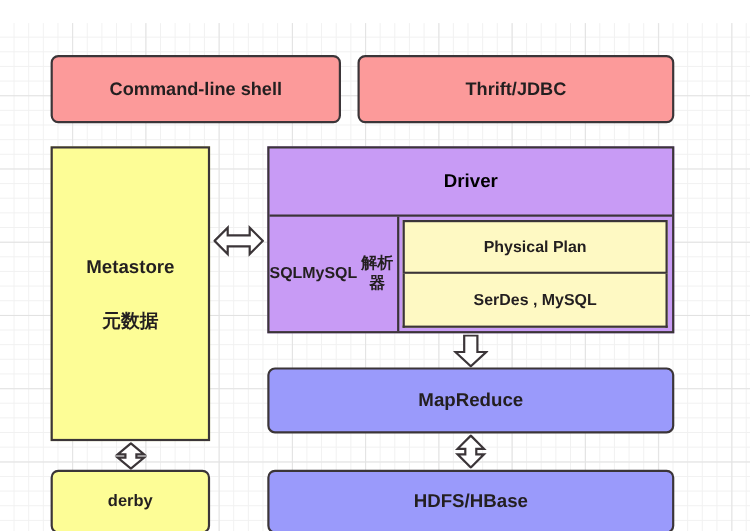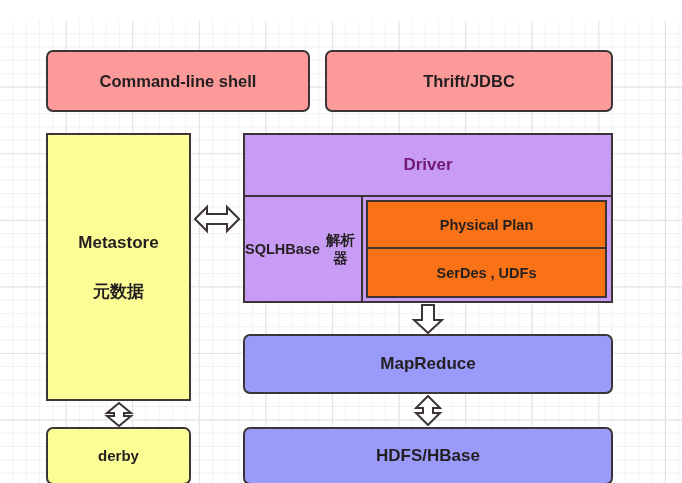--- a/index.html
+++ b/index.html
@@ -74,21 +74,21 @@
   #driver-title {
     height: 62px;
     flex: 0 0 62px;
     box-sizing: border-box;
     border-bottom: 2.5px solid #3b3538;
     display: flex;
     align-items: center;
     justify-content: center;
     font-size: 17px;
     font-weight: bold;
-    color: #701a75;
+    color: #000000;
   }
   #driver-cols {
     flex: 1 1 auto;
     display: flex;
     flex-direction: row;
   }
   .dcol {
     box-sizing: border-box;
     display: flex;
     flex-direction: row;
@@ -113,21 +113,21 @@
   .rrow {
     flex: 1 1 33.33%;
     box-sizing: border-box;
     border: 2.5px solid #3b3538;
     display: flex;
     align-items: center;
     justify-content: center;
     font-size: 14.5px;
     font-weight: bold;
     color: #231f20;
-    background: #f97316;
+    background: #fef9c3;
   }
   .rrow + .rrow { border-top: none; }
 
   
   #mapreduce { left: 243px; top: 313px; width: 370px; height: 60px; font-size: 17px; }
   #hdfs      { left: 243px; top: 406px; width: 370px; height: 58px; font-size: 17px; }
 
   
   .arrow { position: absolute; }
   #arrow-meta-driver { left: 194px; top: 182px; width: 46px; height: 32px; }
@@ -156,28 +156,28 @@
   <div class="box yellow rounded" id="derby">
     <span class="lbl">derby</span>
   </div>
 
   <div id="driver-outer">
     <div id="driver-title">Driver</div>
     <div id="driver-cols">
 
       <div class="dcol" id="col-parser">
         <span class="lbl">SQL</span>
-        <span class="lbl">HBase</span>
+        <span class="lbl">MySQL</span>
         <span class="lbl">解析器</span>
       </div>
 
 
       <div id="col-right">
         <div class="rrow">Physical Plan</div>
-        <div class="rrow">SerDes , UDFs</div>
+        <div class="rrow">SerDes , MySQL</div>
       </div>
 
     </div>
   </div>
 
   <div class="box blue rounded" id="mapreduce">
     <span class="lbl">MapReduce</span>
   </div>
 
   <div class="box blue rounded" id="hdfs">

